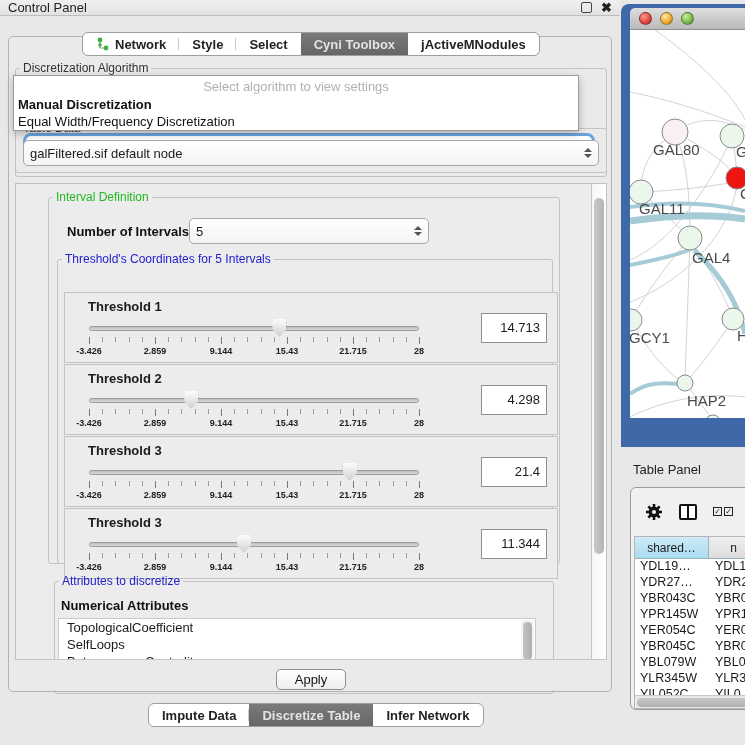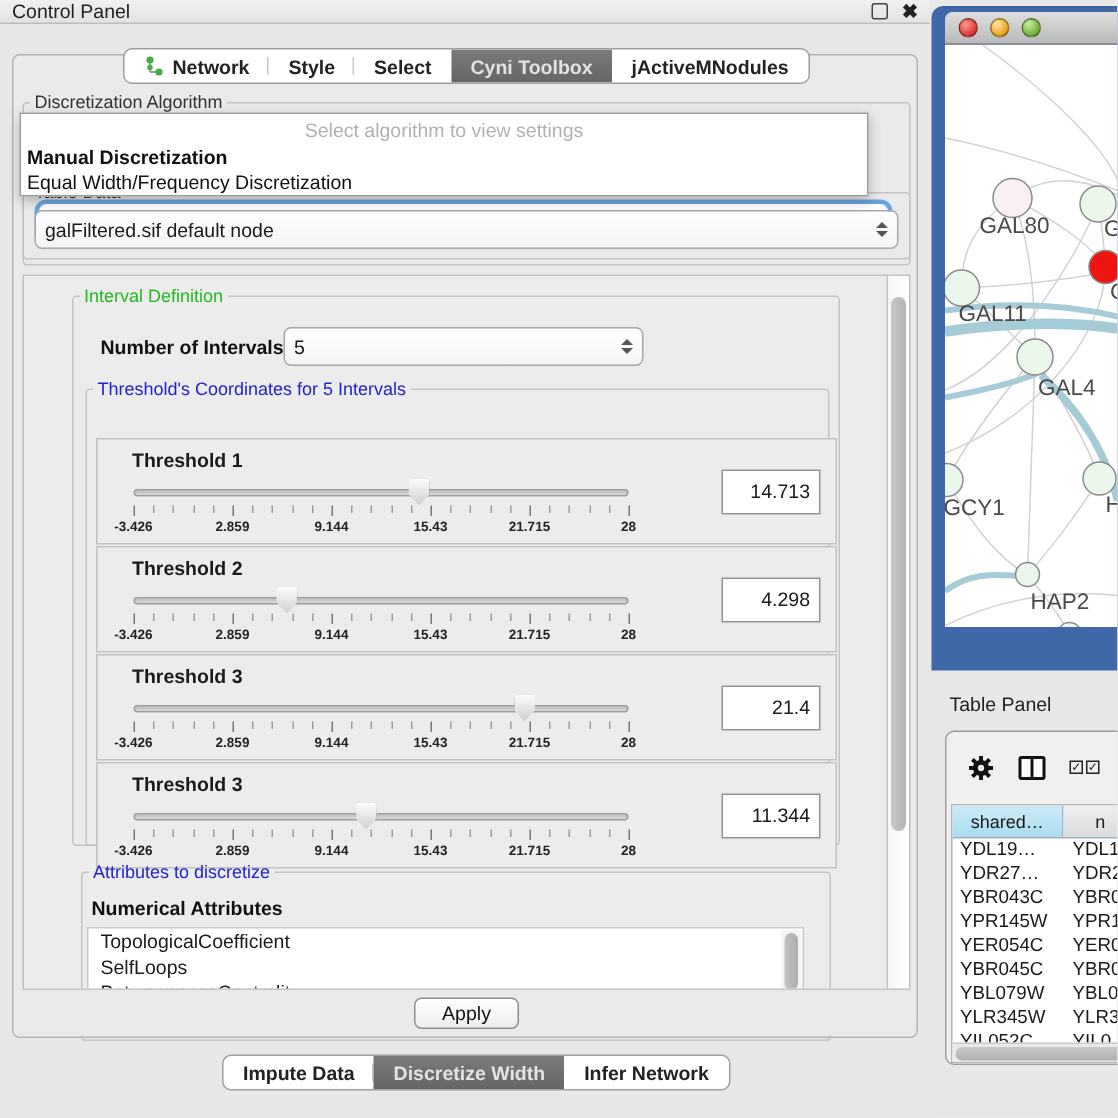--- a/index.html
+++ b/index.html
@@ -77,21 +77,21 @@
     border:1px solid #8f8f8f; font-size:13px; text-align:right; padding:6px 6px 0 0; }
 
   .attr-list { position:absolute; left:3px; top:30px; width:478px; height:46px; background:#fff;
     border:1px solid #c9c9c9; overflow:hidden; font-size:13px; }
   .attr-list .item { padding:0 0 0 8px; height:17px; line-height:17px; white-space:nowrap; }
   .attr-vscroll { position:absolute; right:1px; top:1px; width:13px; height:44px; background:#f4f4f4; }
   .attr-vscroll .thumb { position:absolute; left:2px; top:2px; width:9px; height:38px; border-radius:5px;
     background:linear-gradient(to right,#c4c4c4,#adadad); }
 
   .apply-row { position:absolute; left:6px; bottom:1px; width:592px; height:31px;
-    border-top:1px solid #c6c6c6; background:#eaeaea; display:flex; justify-content:center; align-items:center; }
+    border-top:1px solid #c6c6c6; background:#eaeaea; display:flex; justify-content:center; align-items:flex-end; }
   .btn { background:linear-gradient(#ffffff,#ededed); border:1px solid #8f8f8f; border-radius:5px;
     font-size:13px; padding:2px 18px; color:#111; }
 
   .bottom-tabbar { position:absolute; left:148px; top:703px; height:24px; display:flex;
     background:#fff; border:1px solid #9e9e9e; border-radius:6px; overflow:hidden;
     font-size:13px; font-weight:600; color:#222; z-index:6; }
 
   
   .netwin { position:absolute; left:621px; top:4px; width:130px; height:443px;
     background:#3e68a8; border-radius:8px 0 0 0; padding:4px 0 0 9px; }
@@ -401,21 +401,21 @@
         <button class="btn">Apply</button>
       </div>
     </div>
 
     <div class="bottom-tabbar">
       <div class="tab">
         <span>Impute Data</span>
         <span class="sep"></span>
       </div>
       <div class="tab selected">
-        <span>Discretize Width</span>
+        <span>Discretize Table</span>
       </div>
       <div class="tab">
         <span>Infer Network</span>
       </div>
     </div>
   </div>
 
   <div class="netwin">
     <div class="net-titlebar">
       <span class="light red"></span>

